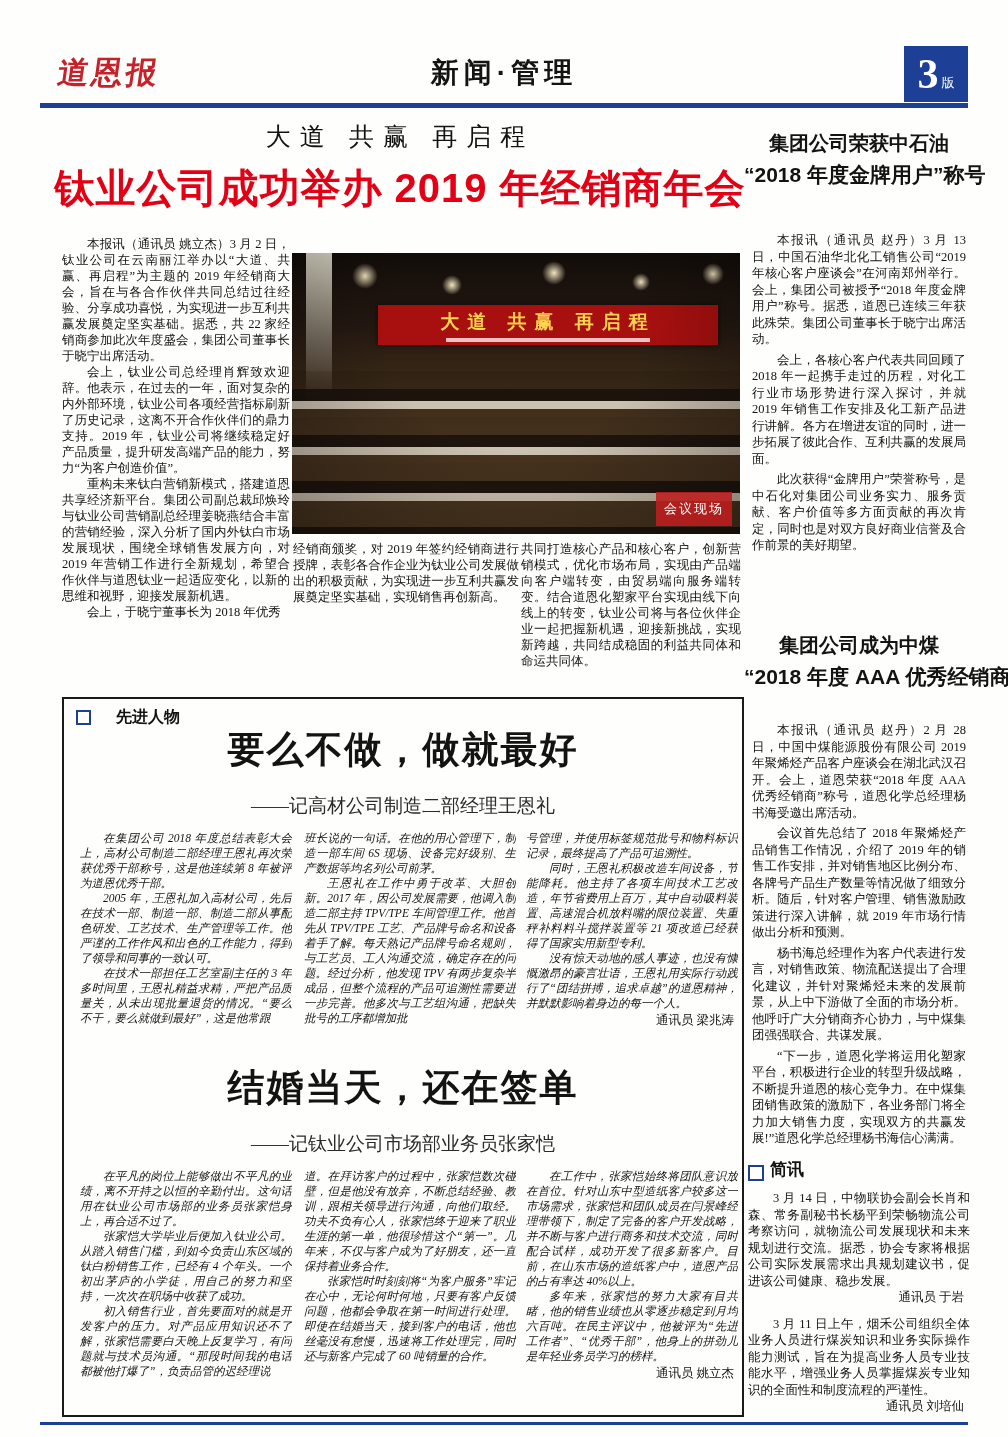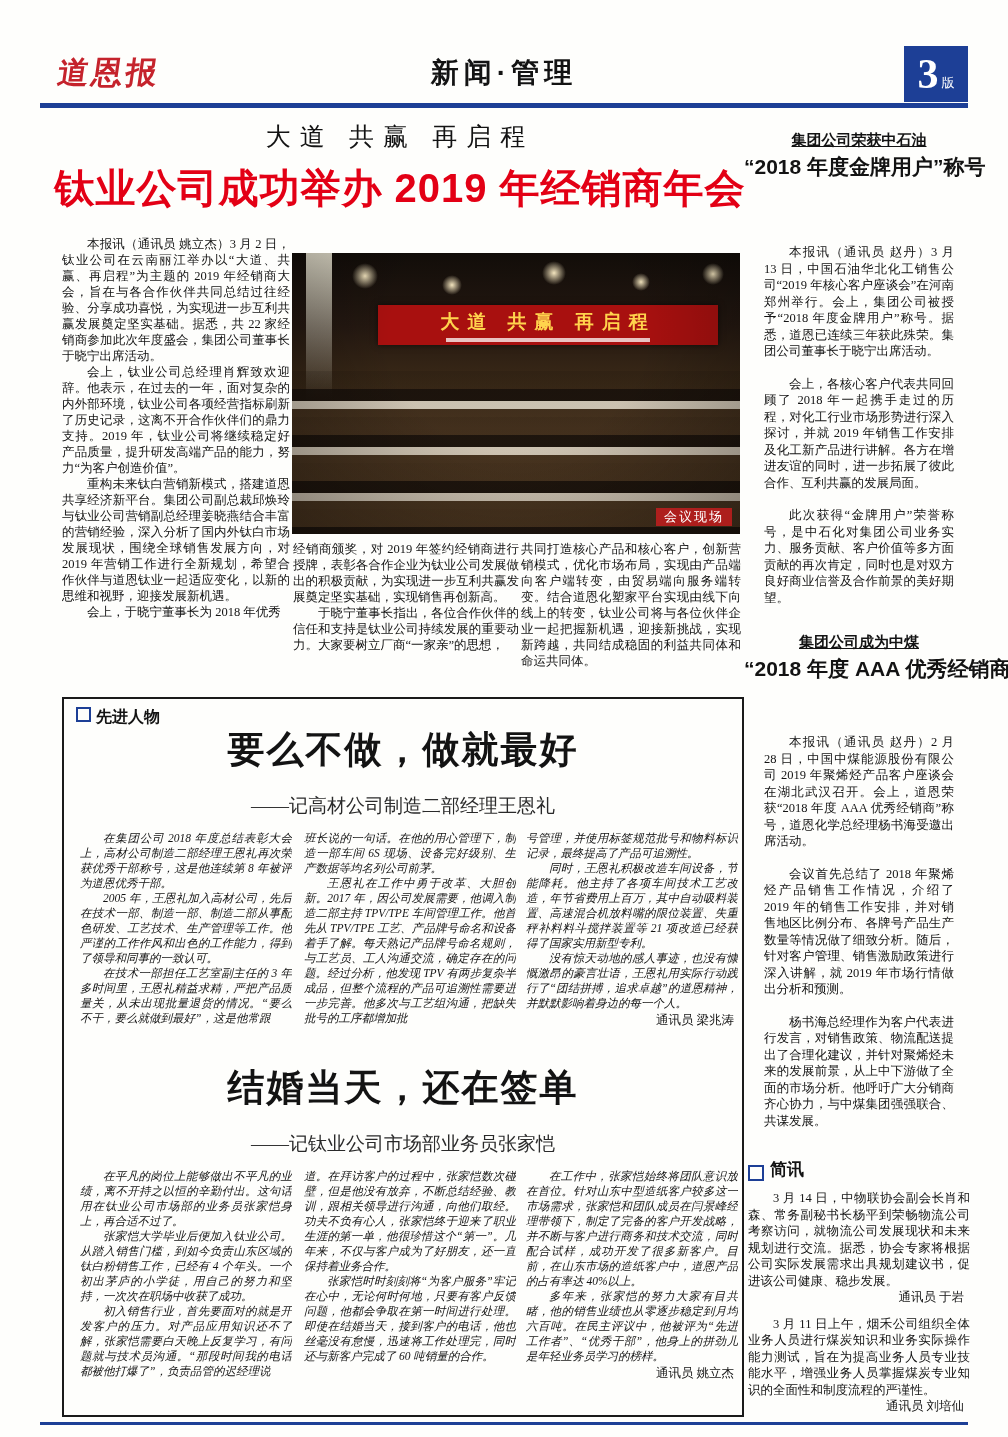--- a/index.html
+++ b/index.html
@@ -42,41 +42,41 @@
   .ph-crowd{position:absolute;left:0;bottom:0;width:100%;height:58%;
      background:
        repeating-linear-gradient(180deg,
          rgba(20,14,9,.15) 0 18px,
          rgba(22,15,10,.85) 18px 30px,
          rgba(238,230,214,.8) 30px 38px,
          rgba(60,44,28,.35) 38px 46px);}
   .ph-shade{position:absolute;left:0;bottom:0;width:100%;height:100%;
      background:radial-gradient(ellipse at 50% 30%,rgba(0,0,0,0) 40%,rgba(0,0,0,.35) 100%);}
   .ph-caption{position:absolute;right:8px;bottom:8px;background:rgba(190,30,30,.88);color:#fff;
-              font-size:13px;letter-spacing:2px;padding:0 8px;font-family:Liberation Sans, sans-serif;}
+              font-size:13px;letter-spacing:2px;padding:8px 8px;font-family:Liberation Sans, sans-serif;}
   
   .sb-h{position:absolute;left:744px;width:230px;text-align:center;font-weight:900;
         font-family:"Liberation Sans", sans-serif;line-height:1.55;}
-  .sb-h .l1{font-size:15px;white-space:nowrap;text-decoration:underline;}
+  .sb-h .l1{font-size:20px;white-space:nowrap;}
   .sb-h .l2{font-size:21px;white-space:nowrap;}
   .sb-body{position:absolute;left:748px;width:222px;overflow:hidden;font-size:12.5px;line-height:16.5px;
            text-align:justify;}
-  .sb-body p{margin:16px;text-indent:2em;}
+  .sb-body p{margin:4px;text-indent:2em;}
   .sec-label{position:absolute;left:748px;font-size:17px;font-weight:900;
              font-family:"Liberation Sans", sans-serif;display:flex;align-items:flex-end;}
   .sec-label .sq{display:inline-block;width:12px;height:12px;border:2px solid #1d3f96;margin-right:6px;}
   .briefs{position:absolute;left:748px;top:1190px;width:222px;height:222px;overflow:hidden;
           font-size:12.5px;line-height:16.5px;text-align:justify;}
   .briefs p{margin:0;text-indent:2em;}
   .briefs p.byline{text-indent:0;text-align:right;padding-right:6px;margin-bottom:10px;}
   
   .features{position:absolute;left:62px;top:697px;width:678px;height:716px;border:2px solid #1a1a1a;
             background:#fefefc;}
   .f-label{position:absolute;left:12px;top:8px;font-size:16px;font-weight:900;
-           font-family:"Liberation Sans", sans-serif;display:flex;align-items:flex-start;}
+           font-family:"Liberation Sans", sans-serif;display:flex;align-items:center;gap:20px;}
   .f-label .sq{display:inline-block;width:11px;height:11px;border:2px solid #1d3f96;margin-right:5px;}
   .f-headline{position:absolute;left:0;width:100%;text-align:center;font-size:37px;font-weight:900;
               font-family:"Liberation Sans", sans-serif;letter-spacing:2px;}
   .f-sub{position:absolute;left:0;width:100%;text-align:center;font-size:19px;color:#2a2a2a;}
   .f-col{position:absolute;width:212px;overflow:hidden;font-size:11.5px;line-height:15px;
          text-align:justify;font-style:italic;}
   .f-col p{margin:0;text-indent:2em;}
   .f-col p.cont{text-indent:0;}
   .f-col p.byline{text-indent:0;text-align:right;font-style:normal;font-size:12.5px;padding-right:4px;margin-top:2px;}
   .fc1{left:16px;} .fc2{left:240px;} .fc3{left:462px;}
@@ -117,21 +117,20 @@
       <span class="t">大道 共赢 再启程</span>
       <span class="sub"></span>
     </div>
     <div class="ph-crowd"></div>
     <div class="ph-shade"></div>
     <div class="ph-caption">会议现场</div>
   </div>
 
   <div class="col-b news">
     <p class="cont">经销商颁奖，对 2019 年签约经销商进行授牌，表彰各合作企业为钛业公司发展做出的积极贡献，为实现进一步互利共赢发展奠定坚实基础，实现销售再创新高。</p>
-    <p>于晓宁董事长指出，各位合作伙伴的信任和支持是钛业公司持续发展的重要动力。大家要树立厂商“一家亲”的思想，</p>
   </div>
   <div class="col-c news">
     <p class="cont">共同打造核心产品和核心客户，创新营销模式，优化市场布局，实现由产品端向客户端转变，由贸易端向服务端转变。结合道恩化塑家平台实现由线下向线上的转变，钛业公司将与各位伙伴企业一起把握新机遇，迎接新挑战，实现新跨越，共同结成稳固的利益共同体和命运共同体。</p>
   </div>
 
   <div class="sb-h" style="top:128px;">
     <div class="l1">集团公司荣获中石油</div>
     <div class="l2">“2018 年度金牌用户”称号</div>
   </div>
   <div class="sb-body" style="top:228px;height:384px;">

